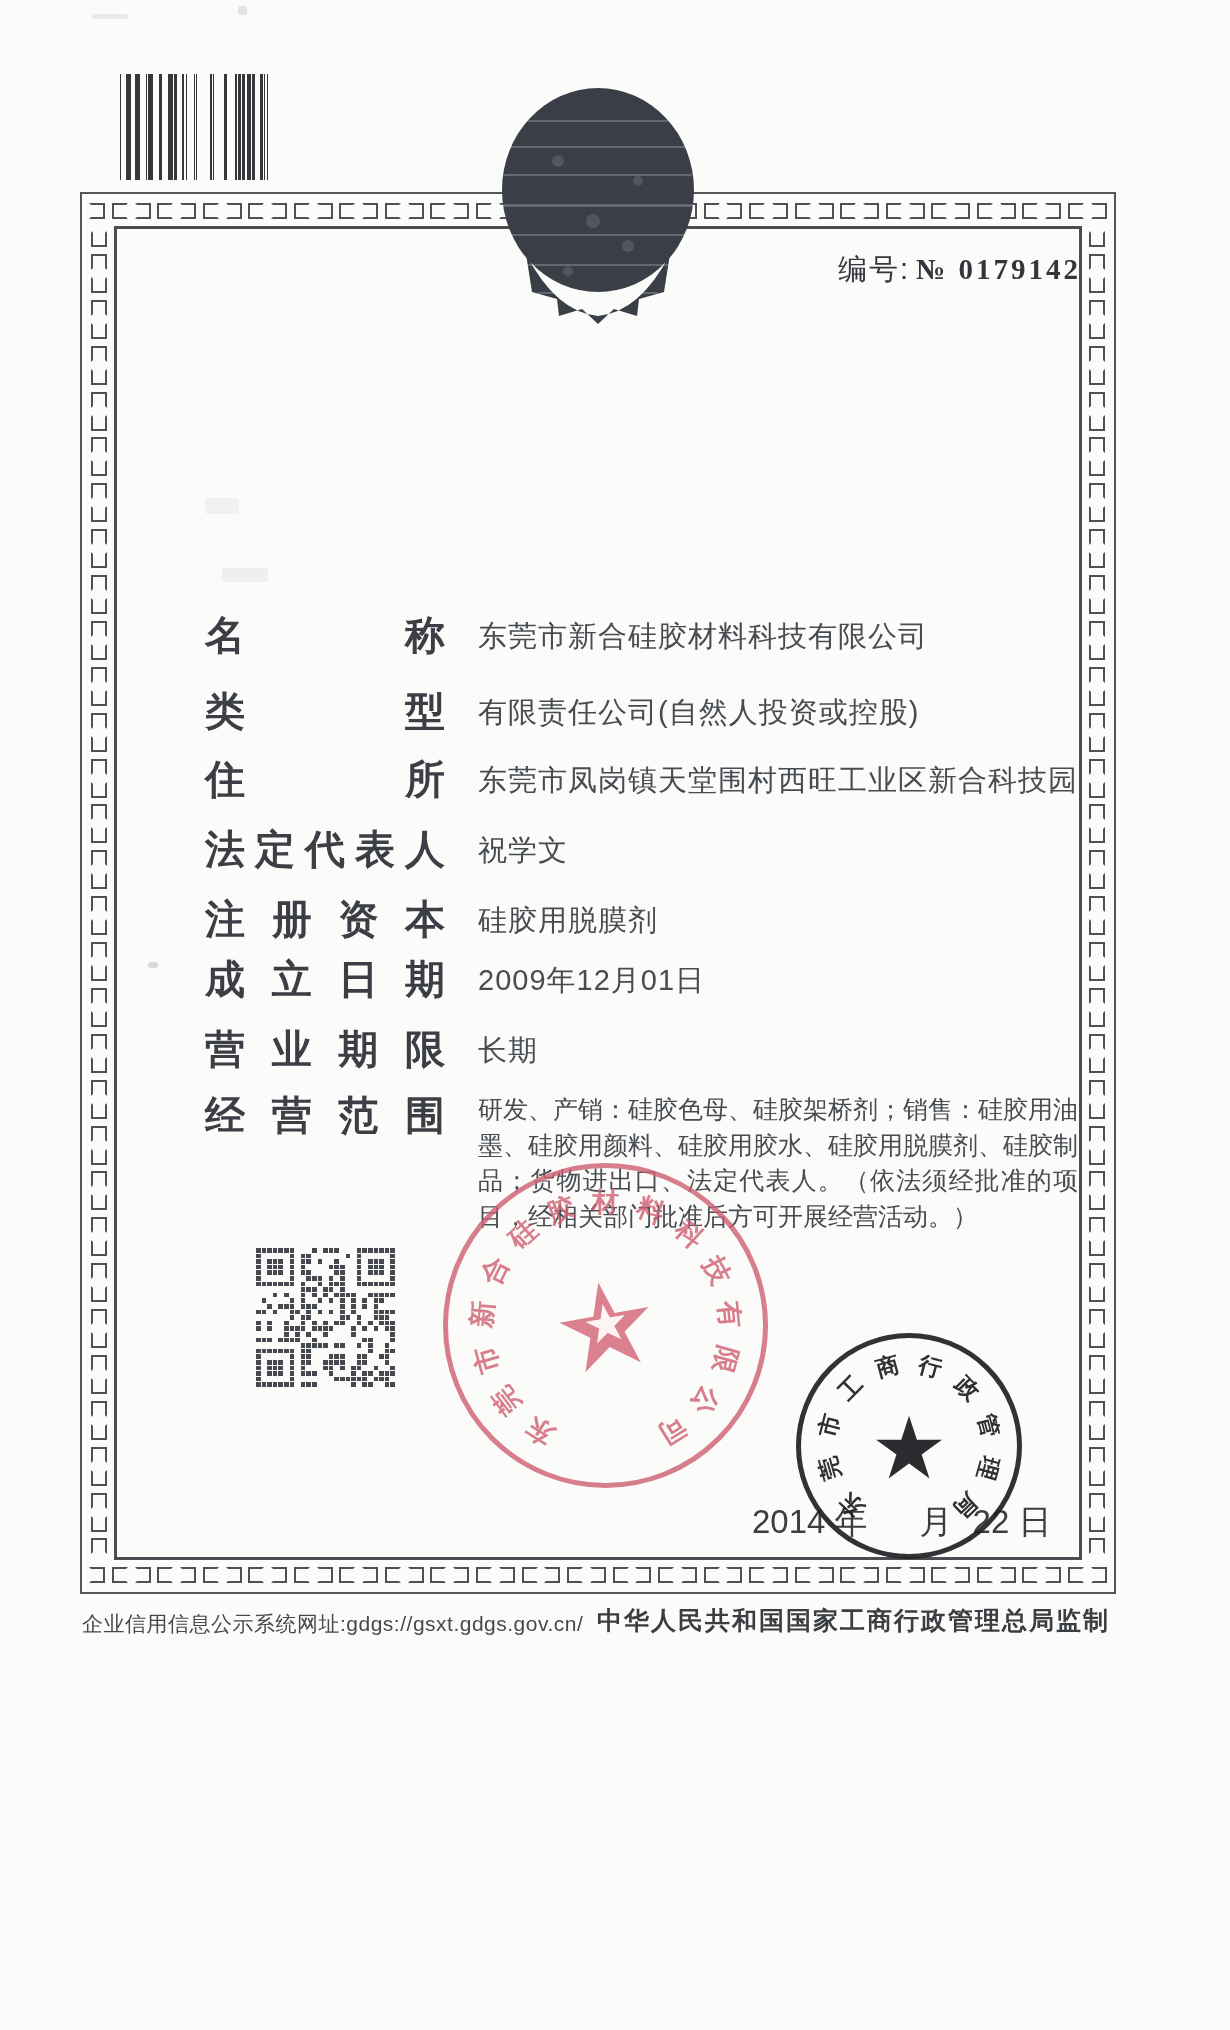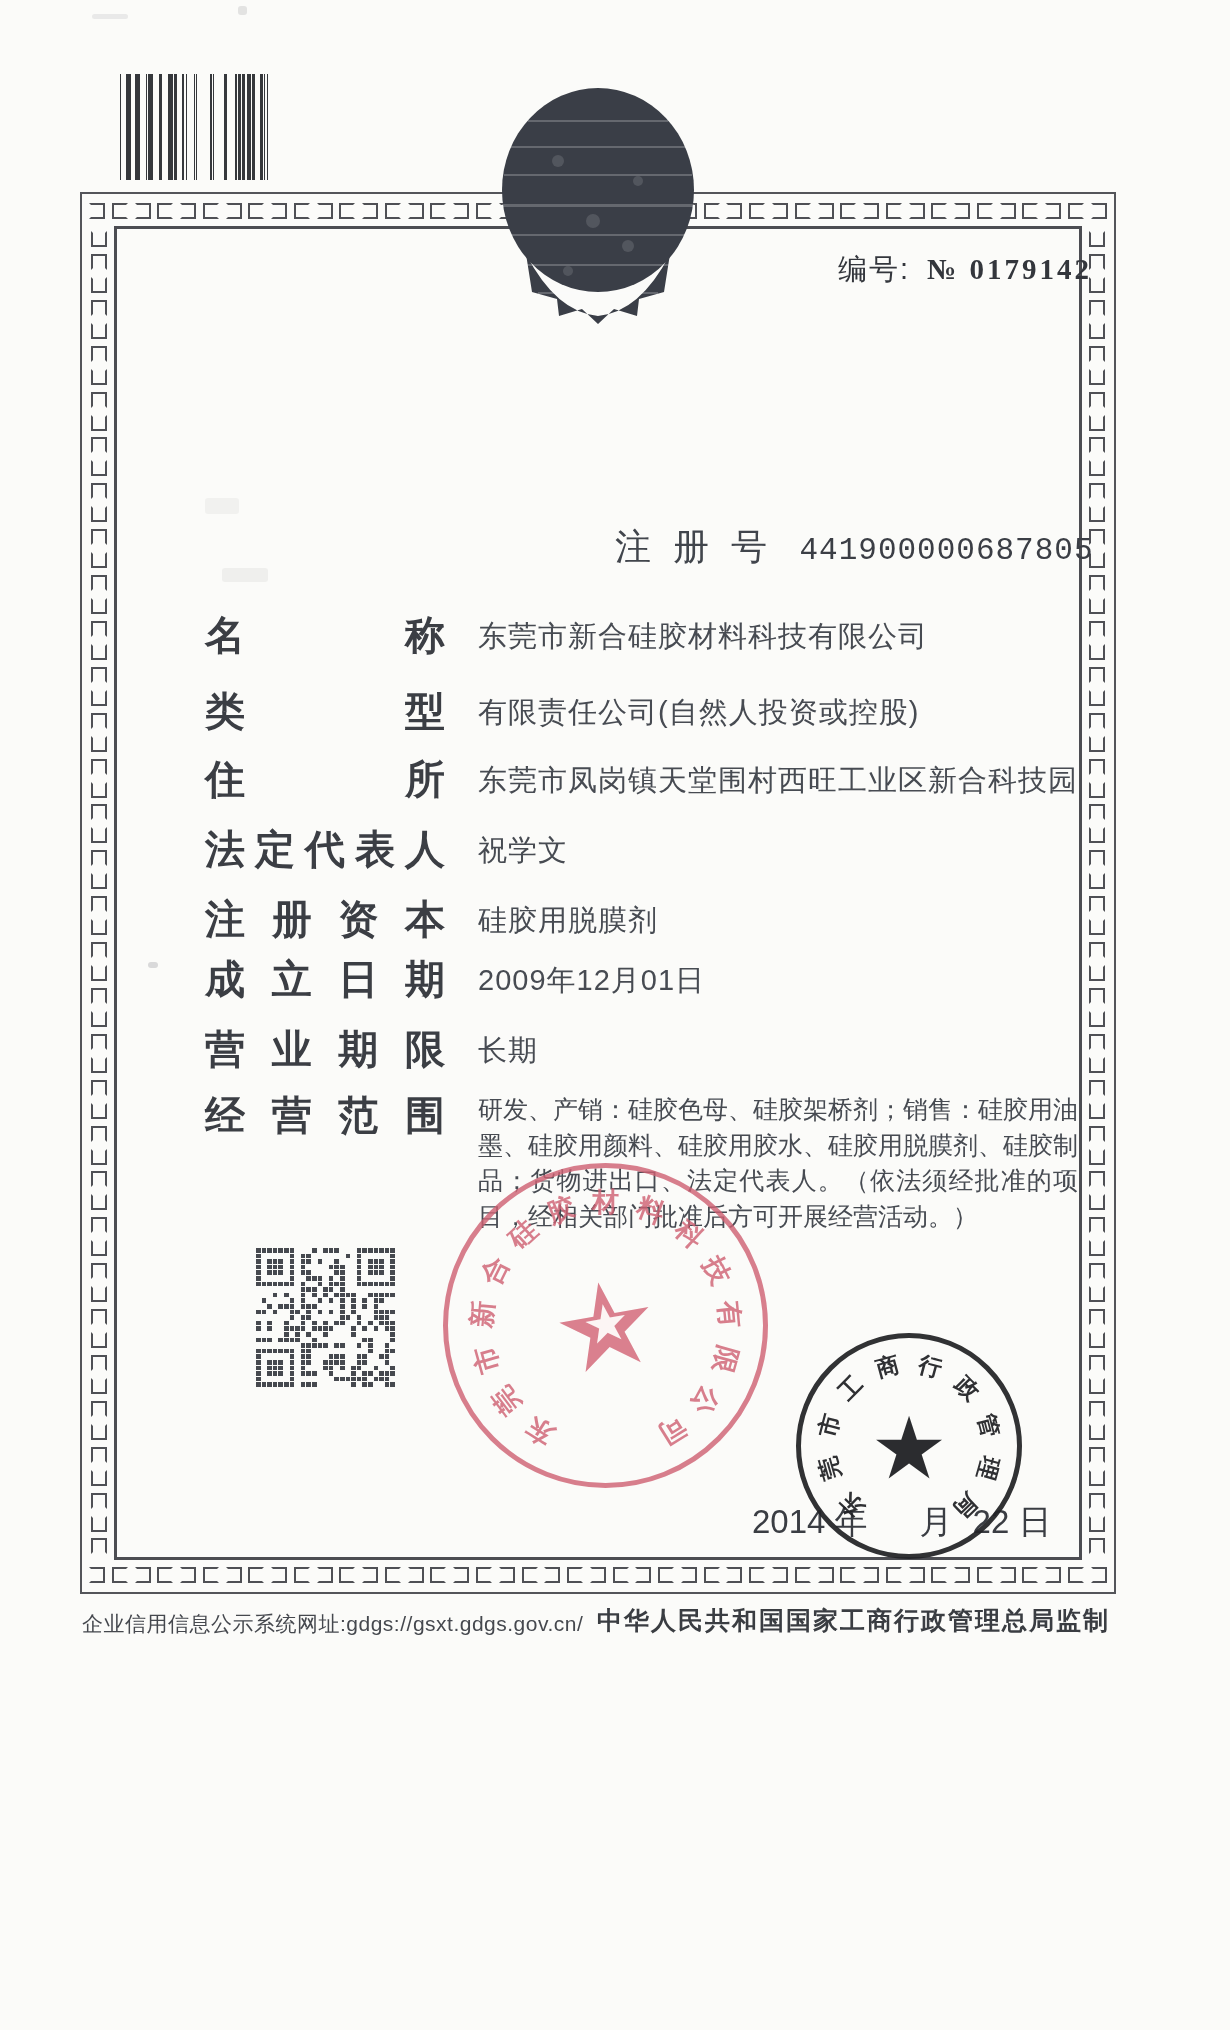--- a/index.html
+++ b/index.html
@@ -5,21 +5,21 @@
   html,body{margin:0;padding:0;background:#e8e8e6;}
   .page{
     position:relative;width:1230px;height:2030px;margin:0 auto;
     background:#fbfbf9;overflow:hidden;
     font-family:"Liberation Sans",sans-serif;color:#3c3f45;
   }
   
   .barcode{position:absolute;left:120px;top:74px;width:150px;height:106px;overflow:hidden;opacity:.92;}
   .emblem{position:absolute;left:498px;top:86px;width:200px;height:242px;z-index:3;}
   .serial{position:absolute;left:838px;top:250px;font-size:29px;letter-spacing:2px;color:#33363c;white-space:nowrap;z-index:4;}
-  .serial .num{font-family:"Liberation Serif",serif;font-weight:bold;margin-left:17px;letter-spacing:3px;}
+  .serial .num{font-family:"Liberation Serif",serif;font-weight:bold;margin-left:6px;letter-spacing:3px;}
   
   .frame{position:absolute;left:80px;top:192px;width:1032px;height:1398px;border:2px solid #54555a;z-index:1;}
   .frame::after{content:"";position:absolute;inset:32px;border:3px solid #4c4d52;}
   .strip{position:absolute;display:flex;justify-content:space-between;align-items:center;}
   .strip-top{left:2px;right:2px;top:2px;height:30px;flex-direction:row;padding:0 5px;}
   .strip-bottom{left:2px;right:2px;bottom:2px;height:30px;flex-direction:row;padding:0 5px;}
   .strip-left{left:2px;top:32px;bottom:32px;width:30px;flex-direction:column;padding:5px 0;}
   .strip-right{right:2px;top:32px;bottom:32px;width:30px;flex-direction:column;padding:5px 0;}
   .chain{width:12px;height:12px;border:2px solid #4f5055;flex:none;}
   .ch:nth-child(odd){border-left-color:transparent;}
@@ -341,24 +341,20 @@
         <div class="chain cv"></div>
         <div class="chain cv"></div>
         <div class="chain cv"></div>
         <div class="chain cv"></div>
         <div class="chain cv"></div>
         <div class="chain cv"></div>
       </div>
   </div>
 
 
-  <div class="regline">
-    <span class="lab">注 册 号</span>
-    <span class="val">441900000687805</span>
-  </div>
 
   <div class="row" style="top:608px;">
     <span class="lab">名称</span>
     <span class="val">东莞市新合硅胶材料科技有限公司</span>
   </div>
   <div class="row" style="top:684px;">
     <span class="lab">类型</span>
     <span class="val">有限责任公司(自然人投资或控股)</span>
   </div>
   <div class="row" style="top:752px;">

